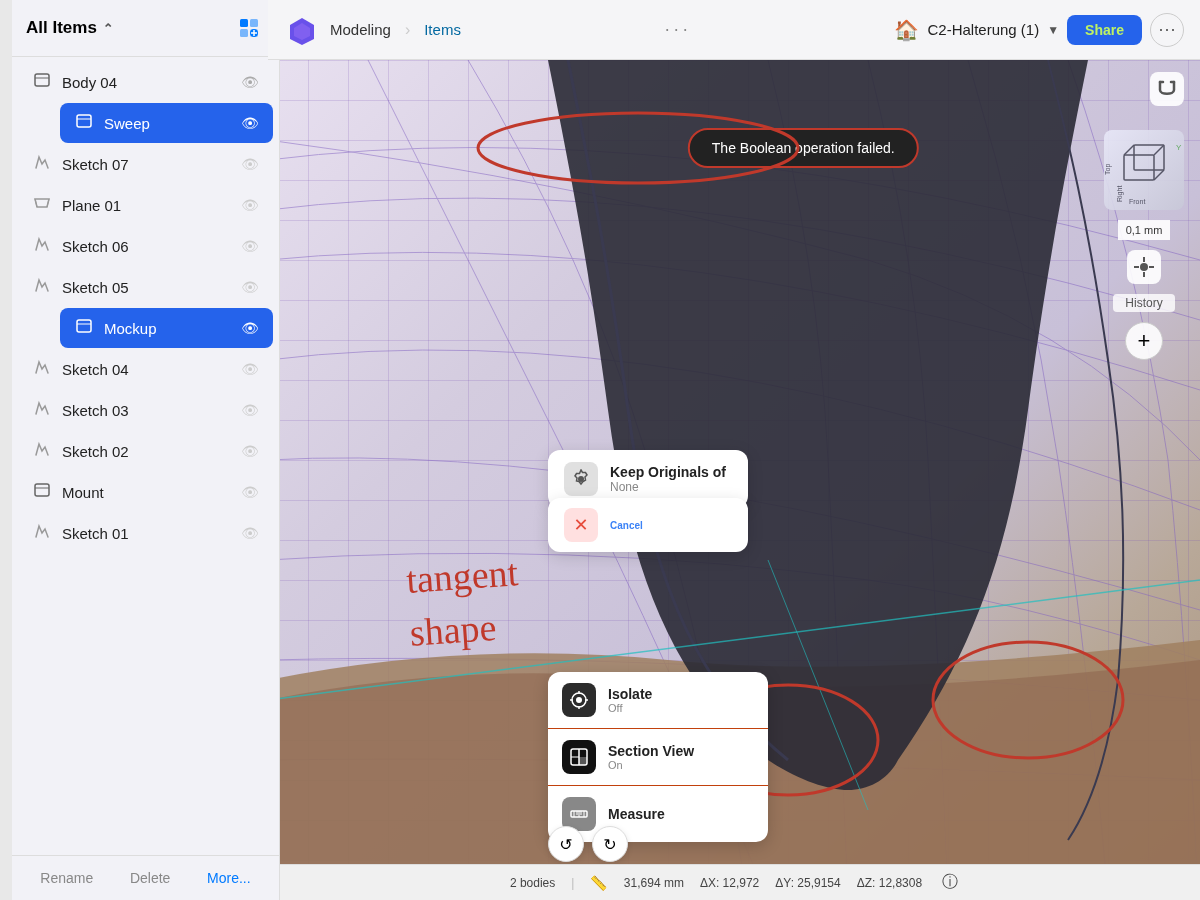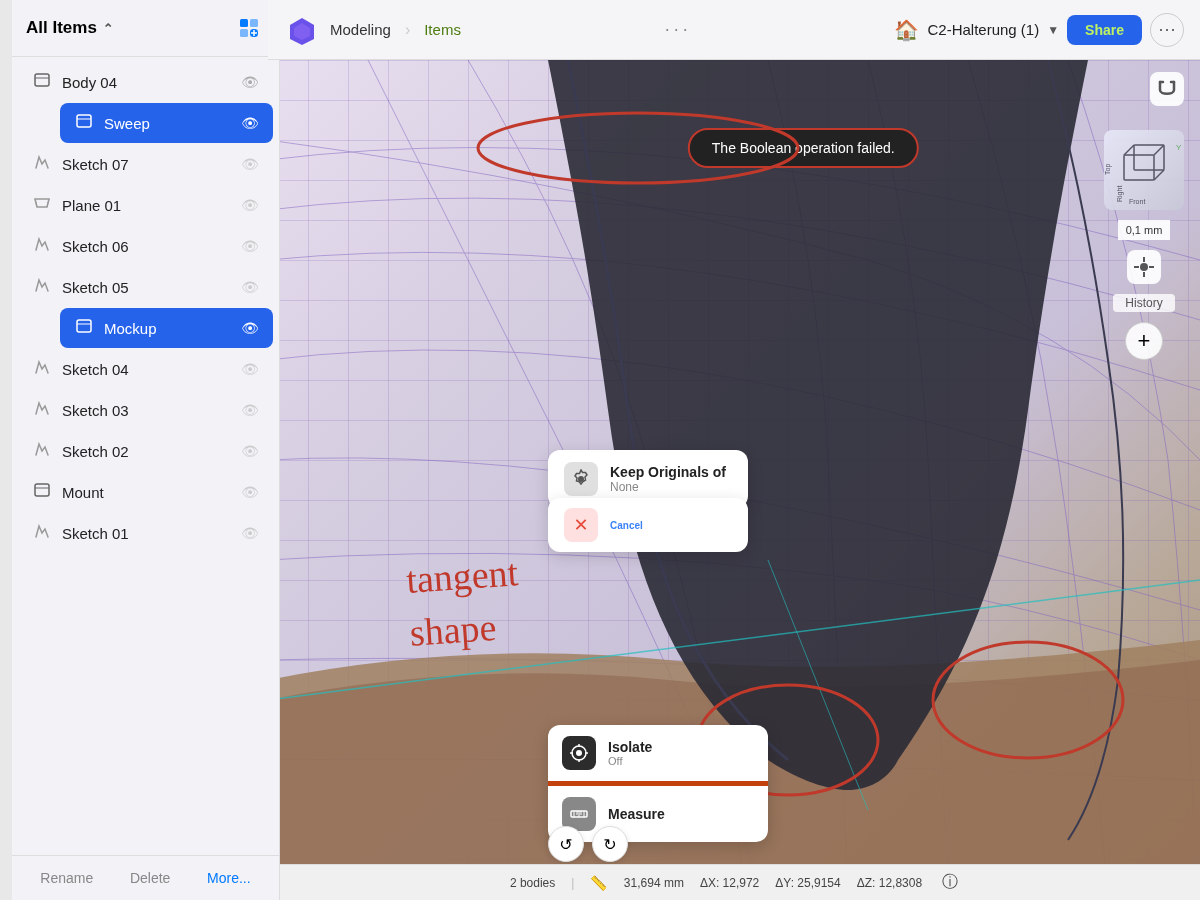--- a/index.html
+++ b/index.html
@@ -122,21 +122,21 @@
     #cancel-label { font-size: 10px; font-weight: 600; color: #3b82f6; }
 
     
     #bottom-tools {
       position: absolute; left: 280px; bottom: 58px;
       background: #fff; border-radius: 12px; box-shadow: 0 4px 16px rgba(0,0,0,0.18);
       overflow: hidden; min-width: 220px;
     }
     .tool-item {
       display: flex; align-items: center; gap: 12px;
-      padding: 11px 14px; border-bottom: 5px solid #c2410c; cursor: pointer;
+      padding: 11px 14px; border-bottom: 1px solid #c2410c; cursor: pointer;
     }
     .tool-item:last-child { border-bottom: none; }
     .tool-icon-box { width: 34px; height: 34px; border-radius: 8px; display: flex; align-items: center; justify-content: center; font-size: 18px; }
     .tool-icon-dark { background: #2c2c2c; color: #fff; }
     .tool-icon-black { background: #111; color: #fff; }
     .tool-icon-gray { background: #888; color: #fff; }
     .tool-text { display: flex; flex-direction: column; }
     .tool-label { font-size: 14px; font-weight: 600; color: #222; }
     .tool-sub { font-size: 11px; color: #888; }
 
@@ -335,21 +335,21 @@
 
 <div id="topbar">
   <div id="nav-icon">
     <svg width="30" height="30" viewBox="0 0 30 30">
       <polygon points="15,3 27,10 27,24 15,30 3,24 3,10" fill="#5a3fe8" opacity="0.9"></polygon>
       <polygon points="15,8 23,13 23,21 15,25 7,21 7,13" fill="#8060f0"></polygon>
     </svg>
   </div>
   <span style="font-size:15px;font-weight:500;color:#333;">Modeling</span>
   <span style="color:#ccc;margin:0 4px">›</span>
-  <span style="font-size:15px;color:#4d7c0f;cursor:pointer;">Items</span>
+  <span style="font-size:15px;color:#0369a1;cursor:pointer;">Items</span>
 
   <div id="topbar-center">
     <div style="font-size:18px;color:#888;letter-spacing:3px;cursor:pointer">···</div>
   </div>
 
   <div style="display:flex;align-items:center;gap:8px">
     <span style="font-size:20px;cursor:pointer;color:#555">🏠</span>
     <span style="font-size:15px;font-weight:500;color:#222;">C2-Halterung (1)</span>
     <span style="font-size:12px;color:#555;cursor:pointer">▼</span>
     <button id="share-btn">Share</button>
@@ -438,20 +438,34 @@
           <line x1="1" y1="10" x2="4" y2="10" stroke="#fff" stroke-width="1.5"></line>
           <line x1="16" y1="10" x2="19" y2="10" stroke="#fff" stroke-width="1.5"></line>
         </svg>
       </div>
       <div class="tool-text">
         <span class="tool-label">Isolate</span>
         <span class="tool-sub">Off</span>
       </div>
     </div>
     <div class="tool-item">
+      <div class="tool-icon-box tool-icon-black">
+        <svg width="20" height="20" viewBox="0 0 20 20" fill="none">
+          <rect x="2" y="2" width="16" height="16" rx="2" stroke="#fff" stroke-width="1.5"></rect>
+          <path d="M10 2 L10 18" stroke="#fff" stroke-width="1.5"></path>
+          <path d="M2 10 L10 10" stroke="#fff" stroke-width="1"></path>
+          <rect x="10" y="10" width="8" height="8" fill="#fff" opacity="0.3"></rect>
+        </svg>
+      </div>
+      <div class="tool-text">
+        <span class="tool-label">Section View</span>
+        <span class="tool-sub">On</span>
+      </div>
+    </div>
+    <div class="tool-item">
       <div class="tool-icon-box tool-icon-gray">
         <svg width="20" height="20" viewBox="0 0 20 20" fill="none">
           <rect x="2" y="7" width="16" height="6" rx="1" stroke="#fff" stroke-width="1.5"></rect>
           <line x1="5" y1="7" x2="5" y2="13" stroke="#fff" stroke-width="1"></line>
           <line x1="8" y1="7" x2="8" y2="11" stroke="#fff" stroke-width="1"></line>
           <line x1="10" y1="7" x2="10" y2="13" stroke="#fff" stroke-width="1"></line>
           <line x1="12" y1="7" x2="12" y2="11" stroke="#fff" stroke-width="1"></line>
           <line x1="15" y1="7" x2="15" y2="13" stroke="#fff" stroke-width="1"></line>
         </svg>
       </div>

